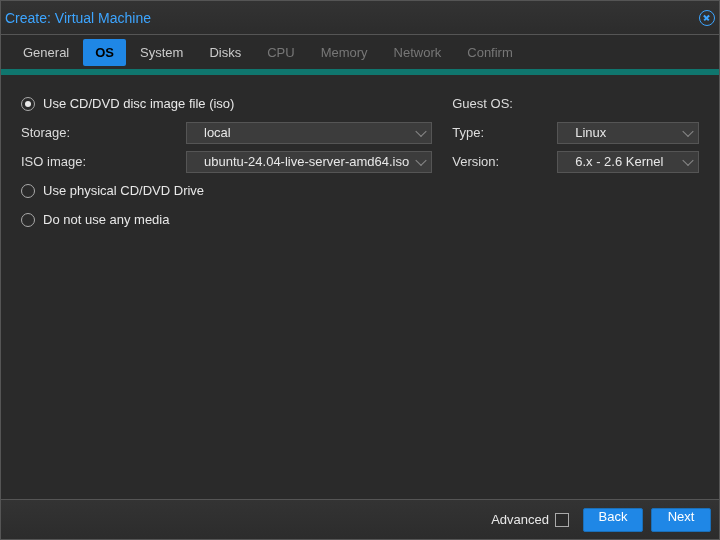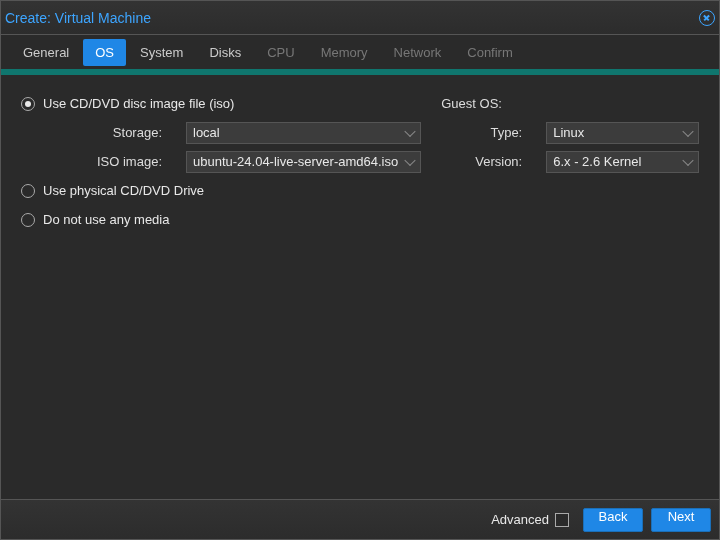--- a/index.html
+++ b/index.html
@@ -59,21 +59,22 @@
     border-bottom: 6px solid #0f766e;
   }
   .tab {
     padding: 6px 12px;
     color: #ccc;
     cursor: pointer;
     border-radius: 2px;
   }
   .tab.active {
     background: #1f87e6;
-    color: #ffffff;
+    color: #000000;
+    font-weight: bold;
   }
   .tab.disabled {
     color: #777;
     cursor: default;
   }
 
   
   .body {
     flex: 1;
     padding: 14px 20px;
@@ -82,21 +83,20 @@
   }
   .col { flex: 1; }
 
   .row {
     display: flex;
     align-items: center;
     height: 29px;
     margin-bottom: 0px;
   }
   .lbl {
-    text-align: right;
     padding-right: 24px;
     color: #ddd;
   }
   .lbl-w { width: 165px; }
   .lbl-w2 { width: 105px; }
 
   .radio-row {
     display: flex;
     align-items: center;
     height: 29px;
@@ -120,21 +120,21 @@
   }
 
   .combo {
     flex: 1;
     position: relative;
     height: 22px;
     background: #3c3c3c;
     border: 1px solid #555;
     display: flex;
     align-items: center;
-    padding: 0 22px 0 6px;
+    padding: 0 22px 0 17px;
     color: #e8e8e8;
     overflow: hidden;
     white-space: nowrap;
     cursor: pointer;
   }
   .combo .chev {
     position: absolute;
     right: 6px; top: 50%;
     width: 8px; height: 8px;
     transform: translateY(-70%) rotate(45deg);

